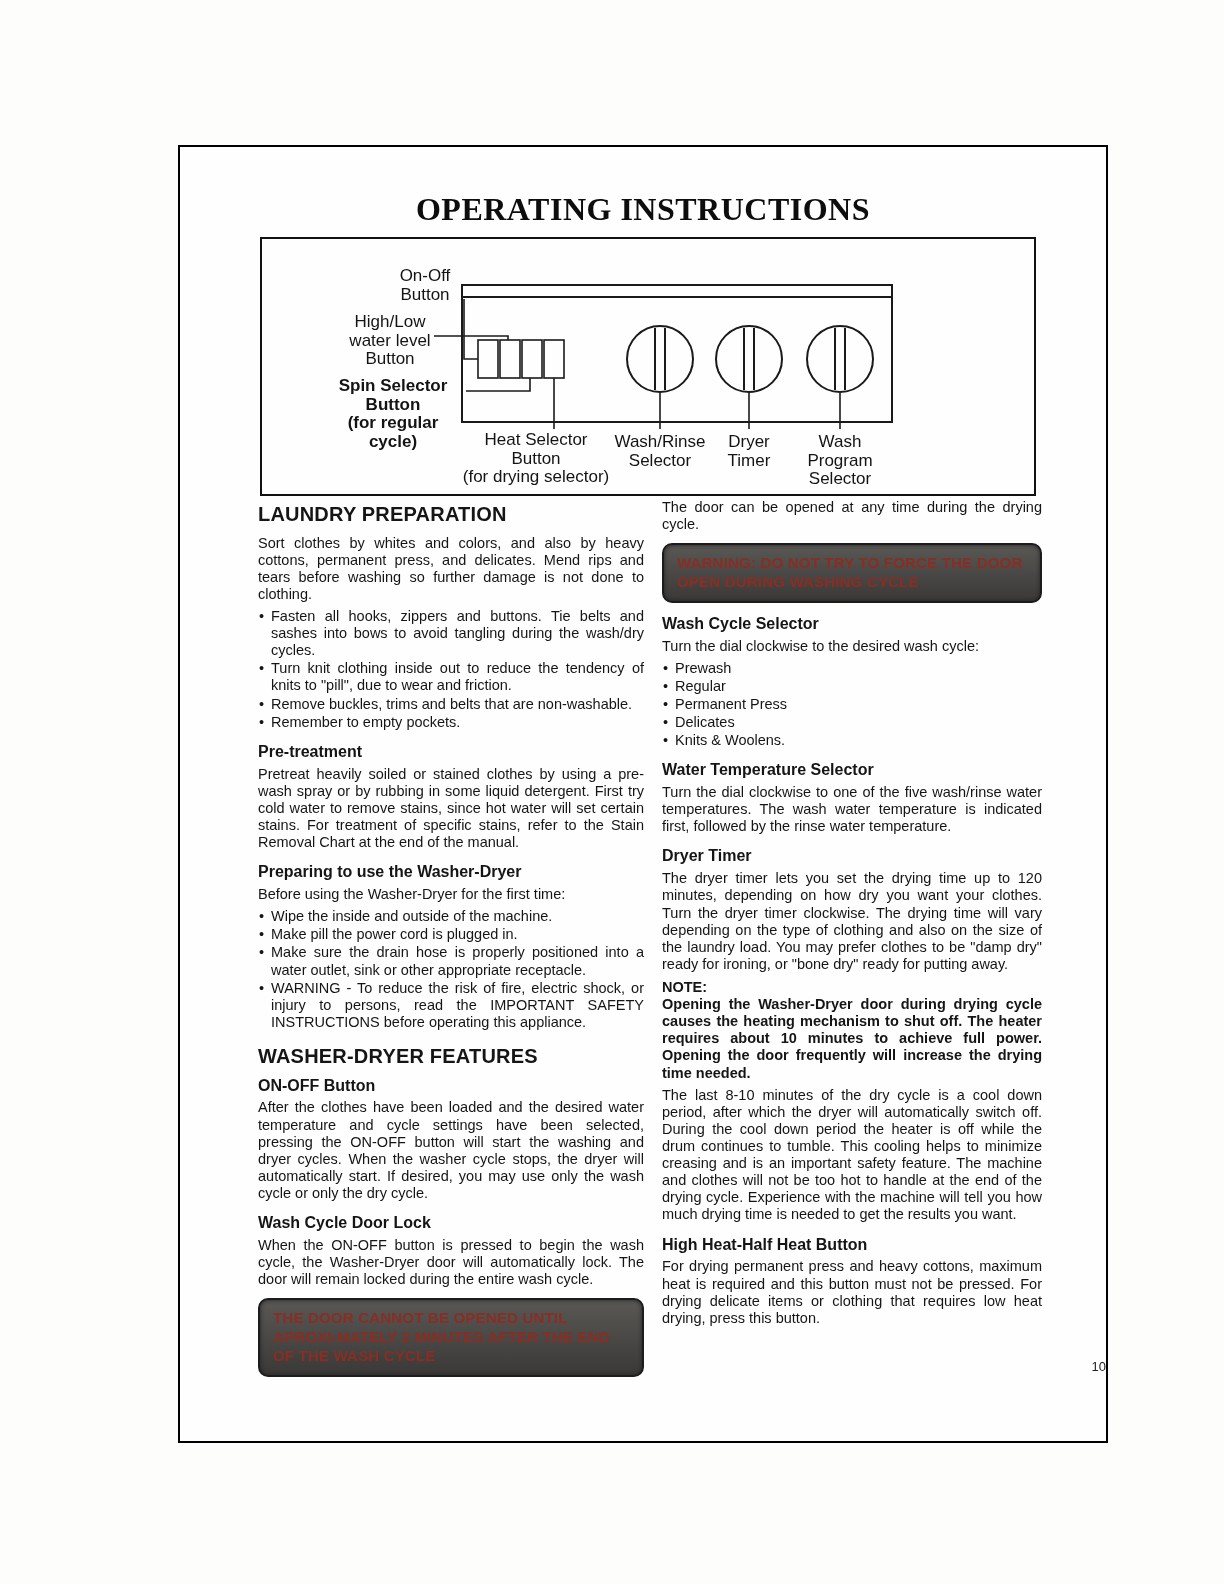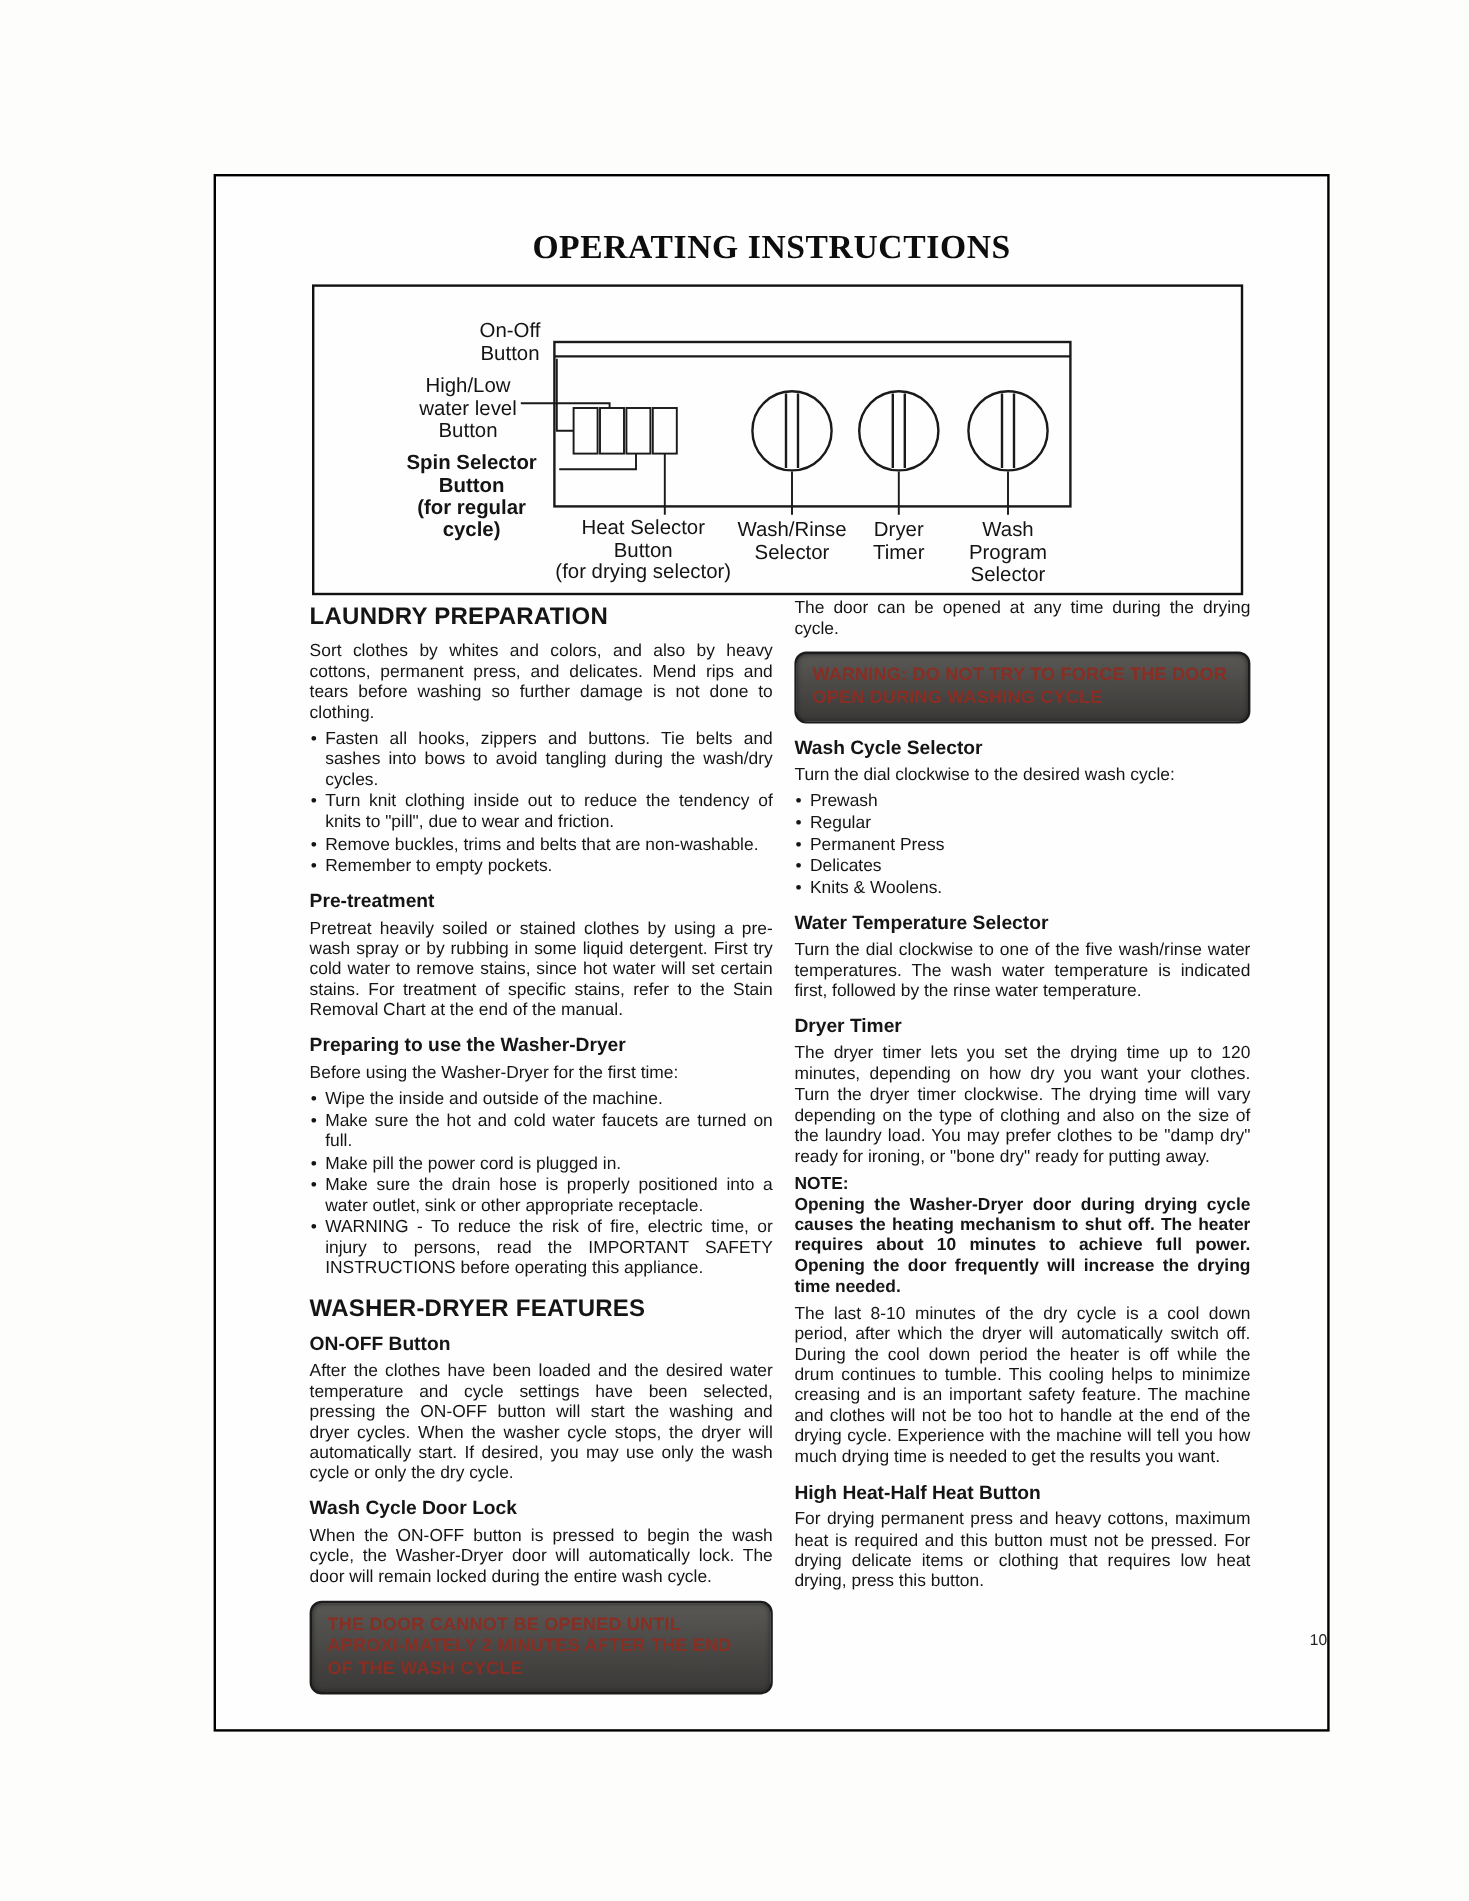--- a/index.html
+++ b/index.html
@@ -6,21 +6,21 @@
   .page {
     position:relative; width:1224px; height:1584px; background:#fdfdfc;
     font-family:"Liberation Sans", sans-serif; color:#151515; overflow:hidden;
   }
   .frame {
     position:absolute; left:178px; top:145px; width:926px; height:1294px;
     border:2px solid #000; background:#fefefe;
   }
   .doc-title {
     position:absolute; top:44px; left:0; width:100%; text-align:center;
-    font-family:"Liberation Serif", serif; font-weight:bold; font-size:28px;
+    font-family:"Liberation Serif", serif; font-weight:bold; font-size:32px;
     letter-spacing:0.5px; margin:0; color:#0d0d0d;
   }
   
   .diagram {
     position:absolute; left:80px; top:90px; width:772px; height:255px;
     border:2px solid #111; background:#fefefe;
   }
   .diagram svg { position:absolute; left:0; top:0; }
   .dlabel {
     position:absolute; font-size:17px; line-height:1.1; text-align:center;
@@ -131,24 +131,23 @@
         <li>Remember to empty pockets.</li>
       </ul>
 
       <div class="sub-head">Pre-treatment</div>
       <p>Pretreat heavily soiled or stained clothes by using a pre-wash spray or by rubbing in some liquid detergent. First try cold water to remove stains, since hot water will set certain stains. For treatment of specific stains, refer to the Stain Removal Chart at the end of the manual.</p>
 
       <div class="sub-head">Preparing to use the Washer-Dryer</div>
       <p class="nojust">Before using the Washer-Dryer for the first time:</p>
       <ul class="bullets">
         <li>Wipe the inside and outside of the machine.</li>
-        <li>Make sure the hot and cold water faucets are turned on full.</li>
         <li>Make pill the power cord is plugged in.</li>
         <li>Make sure the drain hose is properly positioned into a water outlet, sink or other appropriate receptacle.</li>
-        <li>WARNING - To reduce the risk of fire, electric time, or injury to persons, read the IMPORTANT SAFETY INSTRUCTIONS before operating this appliance.</li>
+        <li>WARNING - To reduce the risk of fire, electric shock, or injury to persons, read the IMPORTANT SAFETY INSTRUCTIONS before operating this appliance.</li>
       </ul>
 
       <div class="sect-title" style="margin-top:14px;">WASHER-DRYER FEATURES</div>
 
       <div class="sub-head" style="margin-top:2px;">ON-OFF Button</div>
       <p>After the clothes have been loaded and the desired water temperature and cycle settings have been selected, pressing the ON-OFF button will start the washing and dryer cycles. When the washer cycle stops, the dryer will automatically start. If desired, you may use only the wash cycle or only the dry cycle.</p>
 
       <div class="sub-head">Wash Cycle Door Lock</div>
       <p>When the ON-OFF button is pressed to begin the wash cycle, the Washer-Dryer door will automatically lock. The door will remain locked during the entire wash cycle.</p>
 

